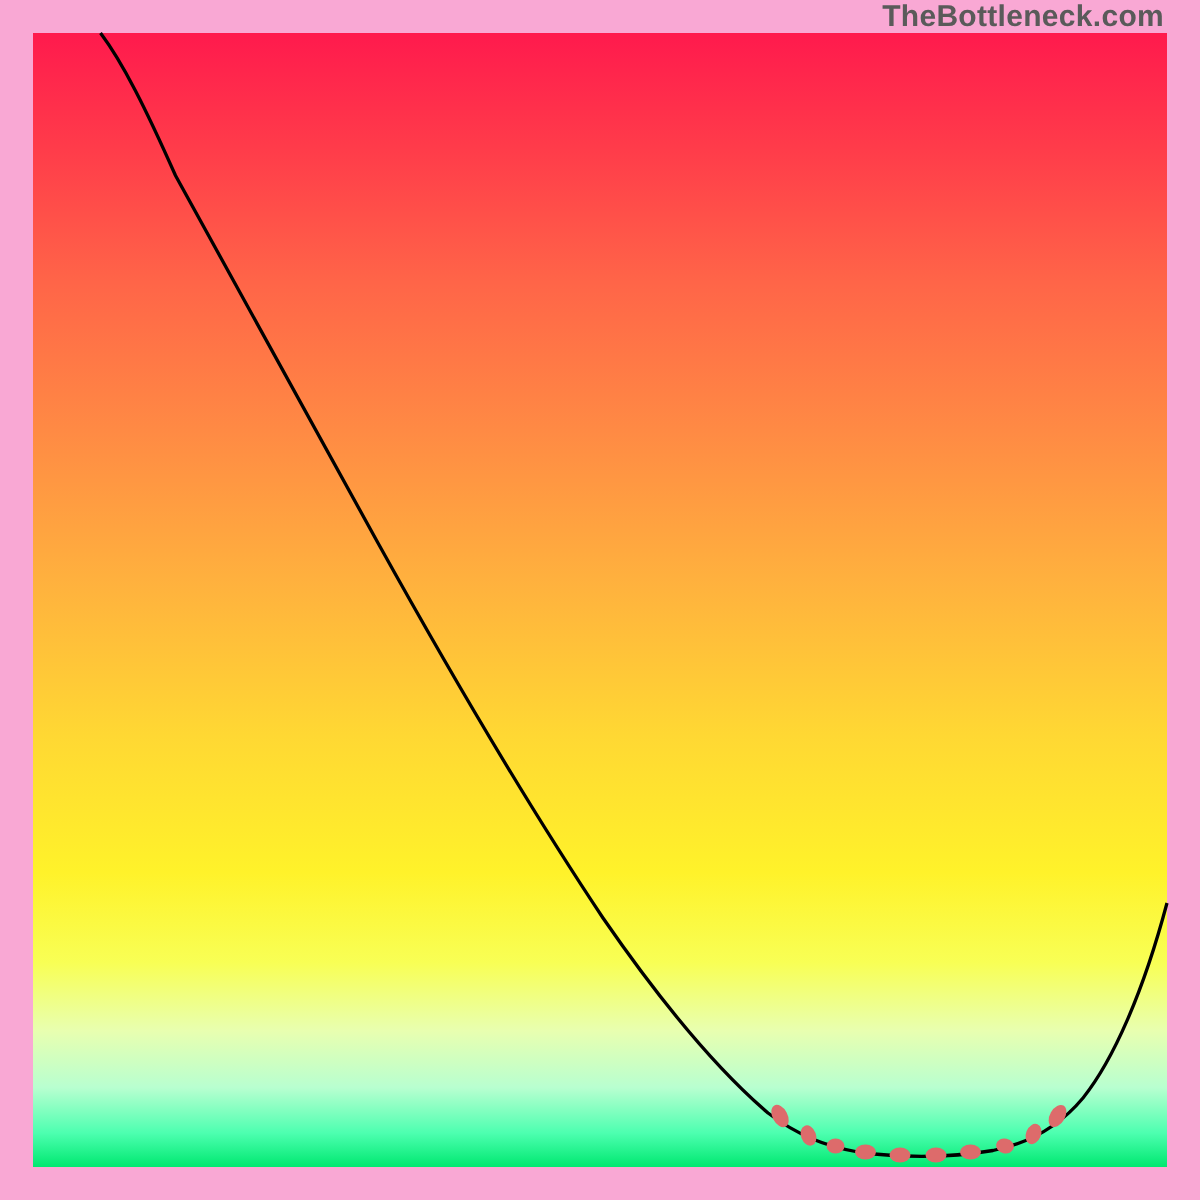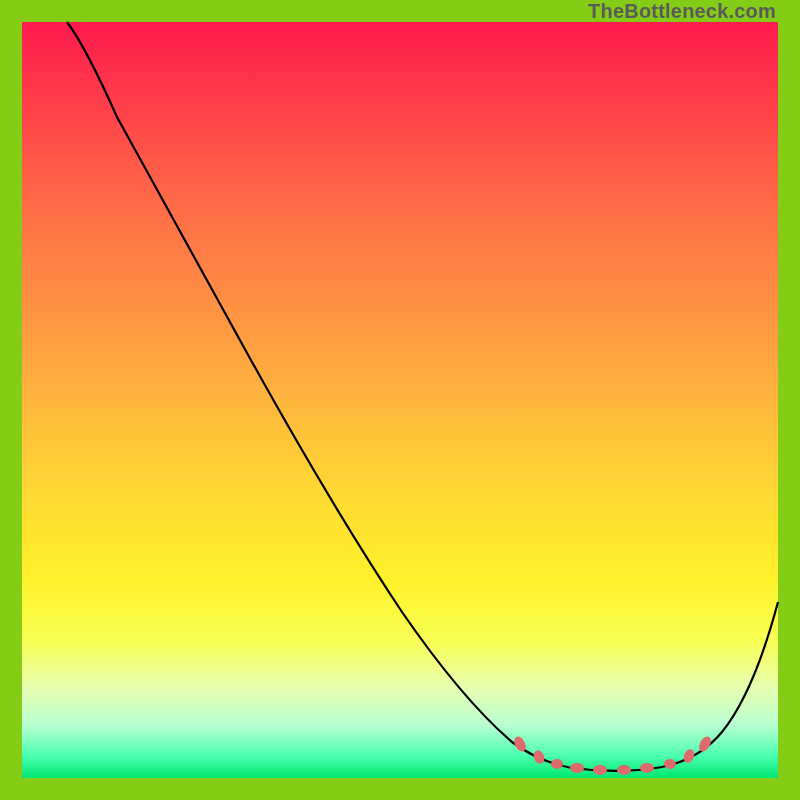--- a/index.html
+++ b/index.html
@@ -1,17 +1,17 @@
 <!DOCTYPE html>
 <html><head>
 <meta charset="utf-8">
 <style>
   * { margin: 0; padding: 0; box-sizing: border-box; }
   body { width: 800px; height: 800px; background: #000; position: relative; overflow: hidden; }
-  .frame { position: absolute; top: 0; left: 0; width: 800px; height: 800px; background: #84cc16; }
+  .frame { position: absolute; top: 0; left: 0; width: 800px; height: 800px; background: #f9a8d4; }
   .plot-area {
     position: absolute;
     top: 22px;
     left: 22px;
     width: 756px;
     height: 756px;
     background: linear-gradient(to bottom,
       #ff1a4d 0%,
       #ff3b4a 10%,
       #ff6548 22%,

